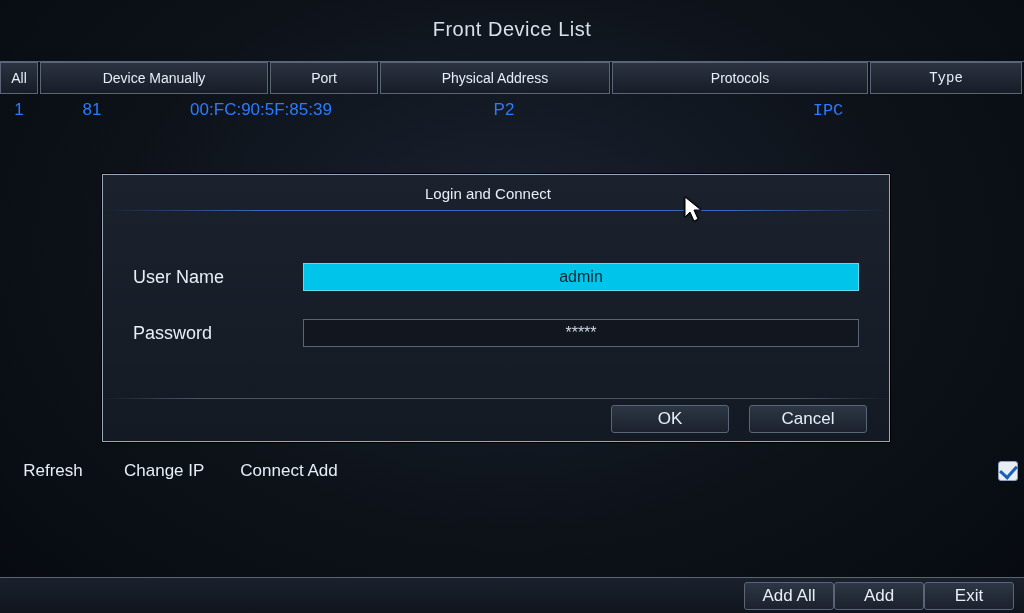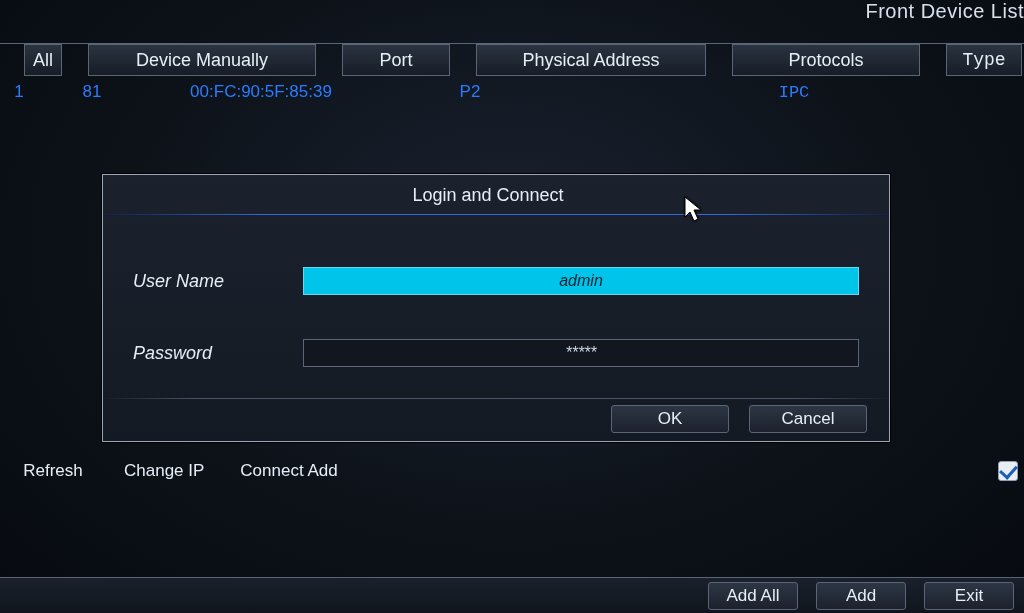--- a/index.html
+++ b/index.html
@@ -5,56 +5,56 @@
   * { box-sizing: border-box; margin: 0; padding: 0; }
   html, body { width: 1024px; height: 613px; overflow: hidden; }
   body {
     background: radial-gradient(ellipse at center 40%, #1a2230 0%, #0d1219 55%, #060a10 100%);
     font-family: "Segoe UI", Arial, sans-serif;
     color: #d8e0ec;
     position: relative;
   }
 
   .window-title {
-    text-align: right;
+    text-align: center;
     font-size: 20px;
     color: #d8e0ec;
+    padding-top: 18px;
     font-weight: 400;
     letter-spacing: 0.5px;
   }
 
   .table-wrap {
     margin: 20px 0 0 0;
     border-top: 1px solid #5a6678;
   }
   .thead, .trow {
     display: flex;
     height: 32px;
     align-items: stretch;
   }
   .thead .cell {
     background: linear-gradient(#2a3340,#171d27);
     border: 1px solid #5a6678;
     margin-right: 2px;
     display: flex; align-items: center; justify-content: center;
-    font-size: 18px;
-    color: #e6eef8;
-    margin-left: 24px;
+    font-size: 14px;
+    color: #e6eef8;
   }
   .trow .cell {
     display: flex; align-items: center; justify-content: center;
     font-size: 17px;
     color: #2b7bff;
     padding-top: 8px; padding-bottom: 8px;
   }
   .col-idx  { width: 38px;  flex: none; }
   .col-addr { width: 228px; flex: none; }
   .col-port { width: 108px; flex: none; }
   .col-phys { width: 230px; flex: none; }
-  .col-prot { width: 188px; flex: none; }
+  .col-prot { width: 256px; flex: none; }
   .col-type { flex: 1; margin-right: 0; font-family: Liberation Mono, monospace; }
 
   .mid-buttons {
     position: absolute;
     left: 2px; right: 0;
     top: 458px;
     display: flex;
     align-items: center;
     gap: 16px;
     padding: 0 6px;
@@ -104,53 +104,52 @@
   }
 
   .bottom-bar {
     position: absolute;
     left: 0; right: 0; bottom: 0;
     height: 36px;
     border-top: 1px solid #5a6678;
     display: flex;
     align-items: center;
     justify-content: flex-end;
-    gap: 18px;
+    gap: 0;
     padding-right: 10px;
     background: linear-gradient(#1a212c,#10151d);
   }
 
   
   .modal {
     position: absolute;
     left: 102px; top: 174px;
     width: 788px; height: 268px;
     background: linear-gradient(#1b222d 0%, #141a24 100%);
     border: 1px solid #9aa7b8;
     box-shadow: 0 0 0 1px #000;
   }
   .modal-title {
     text-align: center;
-    font-size: 18px;
+    font-size: 15px;
     color: #e6eef8;
     padding: 10px 16px 8px 0;
     font-weight: 400;
   }
   .modal-rule {
     height: 1px;
     margin: 0 0 40px 0;
     background: linear-gradient(to right, rgba(50,90,180,0) 0%, #3d69c0 20%, #3d69c0 80%, rgba(50,90,180,0) 100%);
     box-shadow: 0 1px 0 #0e1e44;
   }
   .form-row {
     display: flex;
     align-items: center;
     padding: 12px 30px;
-    margin-bottom: 20px;
-    font-style: italic;
+    margin-bottom: 4px;
   }
   .form-label {
     width: 170px;
     font-size: 18px;
     color: #e6eef8;
   }
   .form-input {
     flex: 1;
     height: 28px;
     border: 1px solid #5a6678;

